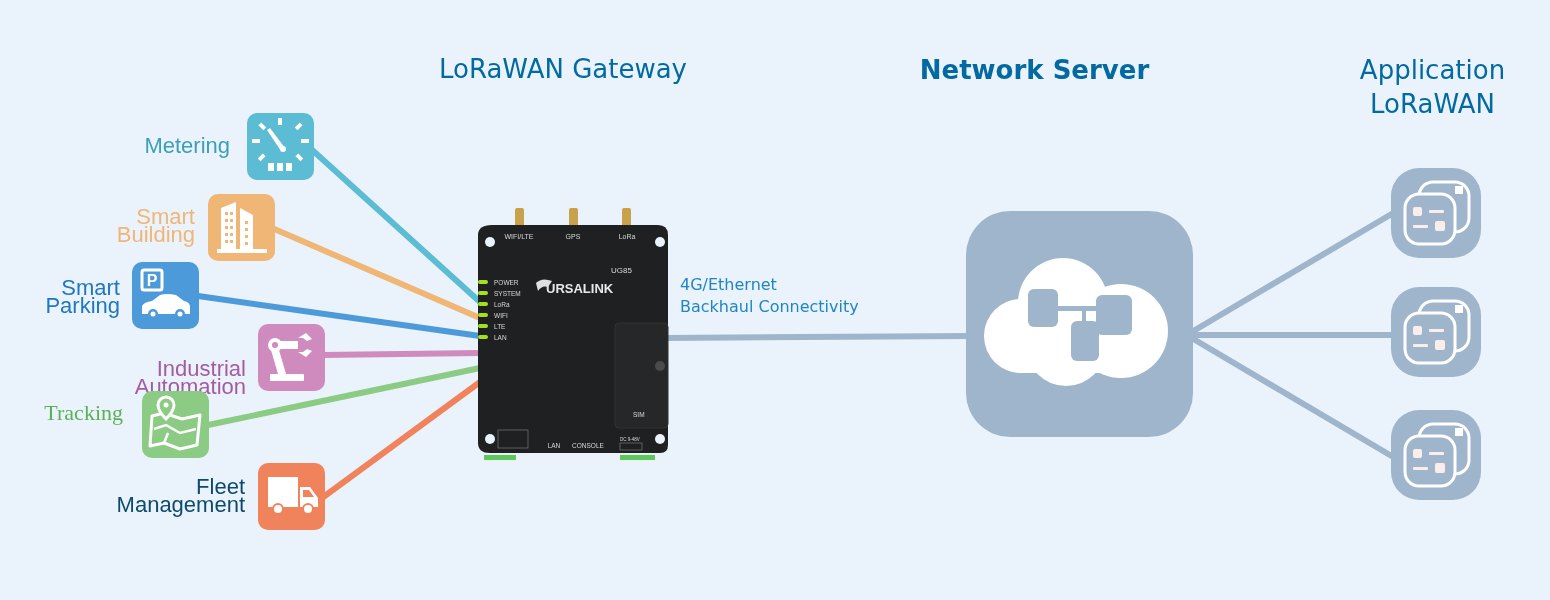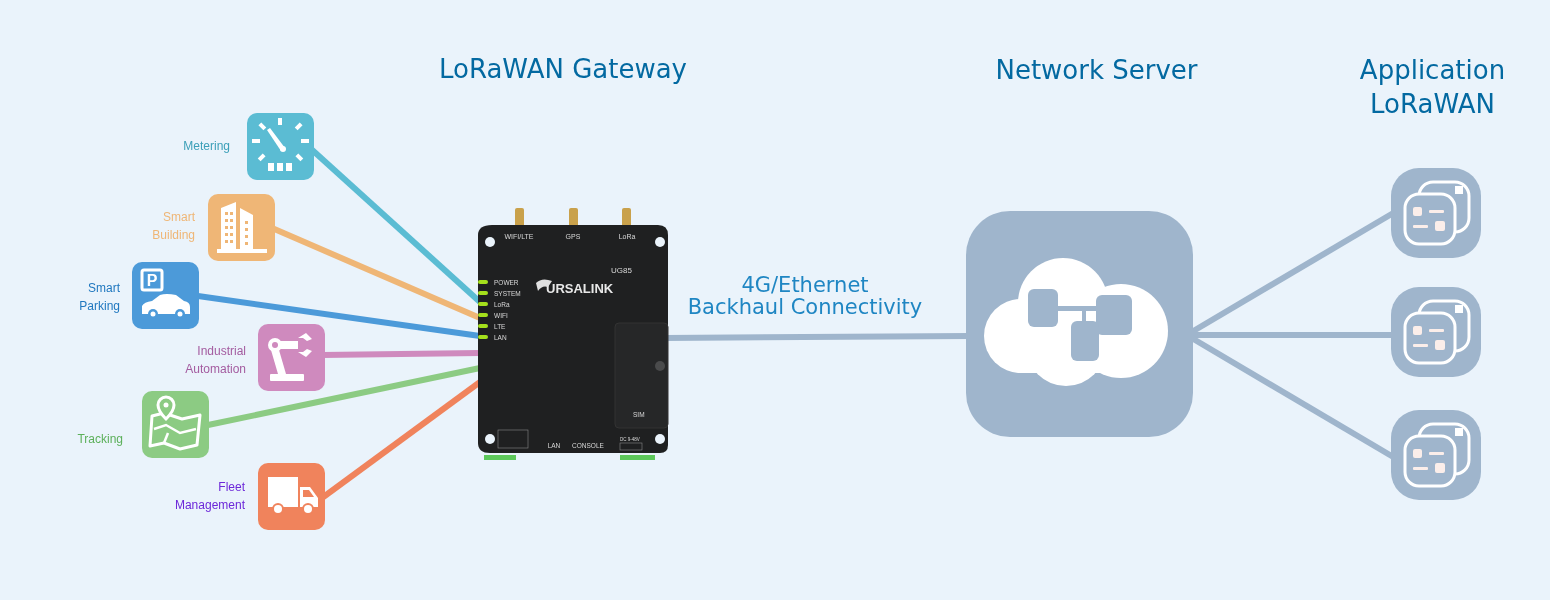--- a/index.html
+++ b/index.html
@@ -6,34 +6,34 @@
     body {
       width: 1550px; height: 600px; position: relative; overflow: hidden;
       background: #eaf3fb;
       font-family: "DejaVu Sans", sans-serif;
     }
     .title {
       position: absolute; color: #0369a1; font-size: 26px; text-align: center;
       line-height: 34px; white-space: pre-line;
     }
     #t-gw { left: 418px; top: 52px; width: 290px; }
-    #t-ns { left: 974px; top: 53px; width: 245px; }
+    #t-ns { left: 912px; top: 53px; width: 245px; font-weight: bold; }
     #t-as { left: 1340px; top: 53px; width: 185px; }
     #links { position: absolute; left: 0; top: 0; }
     .label {
-      position: absolute; font-family: "Liberation Sans", sans-serif; font-size: 12px;
+      position: absolute; font-family: "Liberation Sans", sans-serif; font-size: 22px;
       line-height: 18px; text-align: right; white-space: pre-line;
     }
     .tile {
       position: absolute; width: 67px; height: 67px; border-radius: 10px;
     }
     .tile svg { width: 67px; height: 67px; display: block; }
     .backhaul {
-      position: absolute; left: 680px; top: 274px; width: 250px; text-align: center;
-      color: #1f86c3; font-size: 21px; line-height: 22px; white-space: pre-line;
+      position: absolute; left: 680px; top: 274px; width: 250px; 
+      color: #1f86c3; font-size: 16px; line-height: 22px; white-space: pre-line;
     }
     #device { position: absolute; left: 470px; top: 205px; }
     .ns-box {
       position: absolute; left: 966px; top: 211px; width: 227px; height: 226px;
       border-radius: 44px; background: #9fb5cc;
     }
     .app {
       position: absolute; left: 1391px; width: 90px; height: 90px; border-radius: 28px;
       background: #9fb5cc;
     }
@@ -57,24 +57,24 @@
   <line x1="1190" y1="333" x2="1395" y2="212" stroke="#9fb5cc" stroke-width="6"></line>
   <line x1="1190" y1="335" x2="1395" y2="335" stroke="#9fb5cc" stroke-width="6"></line>
   <line x1="1190" y1="337" x2="1395" y2="458" stroke="#9fb5cc" stroke-width="6"></line>
 </svg>
 
 <div class="label" style="left: 100px; top: 137px; width: 130px; color: rgb(59, 159, 184);">Metering</div>
 <div class="label" style="left: 60px; top: 208px; width: 135px; color: rgb(239, 182, 118);">Smart
 Building</div>
 <div class="label" style="left: 0px; top: 279px; width: 120px; color: rgb(31, 119, 191);">Smart
 Parking</div>
-<div class="label" style="left: 100px; top: 342px; width: 146px; color: rgb(164, 92, 160);">Industrial
+<div class="label" style="left: 100px; top: 360px; width: 146px; color: rgb(164, 92, 160);">Industrial
 Automation</div>
-<div class="label" style="left: 0px; top: 430px; width: 123px; color: rgb(92, 176, 90);">Tracking</div>
-<div class="label" style="left: 100px; top: 478px; width: 145px; color: #6d28d9;">Fleet
+<div class="label" style="left: 0px; top: 404px; width: 123px; color: rgb(92, 176, 90); font-family: Liberation Serif, serif;">Tracking</div>
+<div class="label" style="left: 100px; top: 478px; width: 145px; color: #0c4a6e;">Fleet
 Management</div>
 
 <div class="tile" style="left:247px;top:113px;background:#5bbcd3;">
   <svg viewBox="0 0 67 67">
     <g fill="#fff">
       <rect x="31" y="5" width="4" height="7"></rect>
       <rect x="5" y="26" width="8" height="4"></rect>
       <rect x="54" y="26" width="8" height="4"></rect>
       <rect x="13" y="10" width="4" height="7" transform="rotate(-45 15 13)"></rect>
       <rect x="50" y="10" width="4" height="7" transform="rotate(45 52 13)"></rect>

